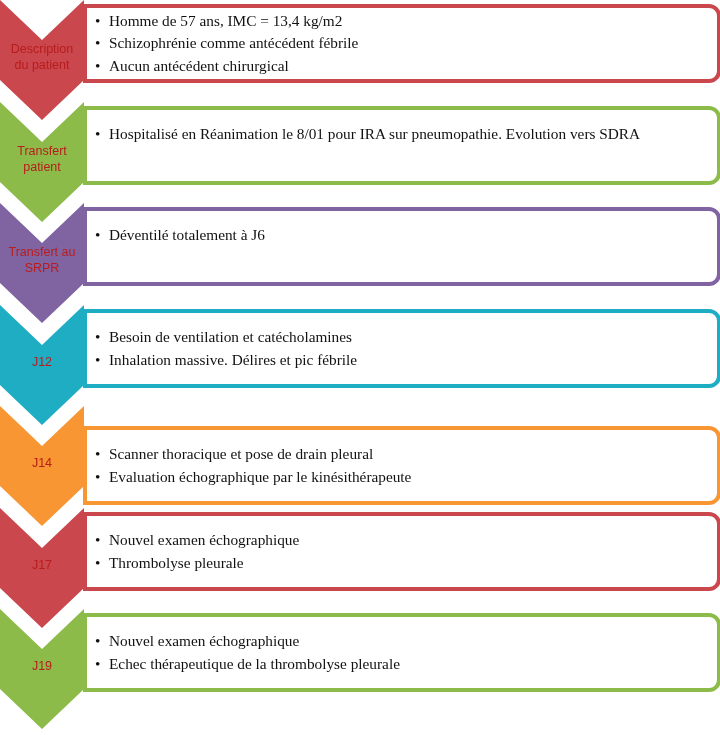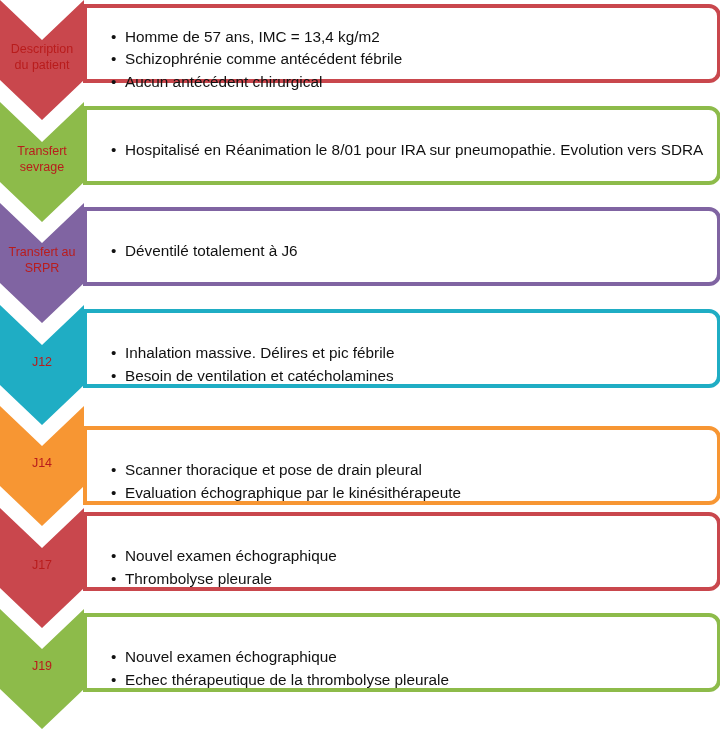--- a/index.html
+++ b/index.html
@@ -6,21 +6,21 @@
     body { width: 720px; height: 735px; position: relative; overflow: hidden;
            font-family: "Liberation Sans", "DejaVu Sans", sans-serif; }
     .step { position: absolute; left: 0; width: 720px; height: 122px; }
     .chevron { position: absolute; left: 0; top: 0; width: 84px; height: 122px; }
     .chevron svg { display: block; }
     .chev-label { position: absolute; left: 0; width: 84px; text-align: center;
                   color: #b91c1c; font-size: 12.5px; line-height: 16px; }
     .box { position: absolute; left: 83px; width: 630px; height: 71px;
            background: #ffffff; border-style: solid; border-width: 4px;
            border-radius: 0 12px 12px 0; box-sizing: content-box; }
-    .box ul { margin: 16px; padding: 0; list-style: none; position: absolute; left: 8px; }
+    .box ul { margin: 0; padding: 0; list-style: none; position: absolute; left: 8px; font-family: Liberation Serif, serif; }
     .box li { font-size: 15.3px; line-height: 22.5px; color: #111111; white-space: nowrap; }
     .box li .bullet { display: inline-block; width: 14px; }
   </style>
 </head>
 <body>
 
 <div id="timeline">
     <div class="step" style="top: 0px; z-index: 7;">
     <div class="chevron">
       <svg width="84" height="122" viewBox="0 0 84 122">
@@ -40,21 +40,21 @@
     </div>
   </div>
     <div class="step" style="top: 102px; z-index: 6;">
     <div class="chevron">
       <svg width="84" height="122" viewBox="0 0 84 122">
         <polygon class="chev-poly" points="0,0 42,40 84,0 84,80 42,120 0,80" fill="#8DBB4A"></polygon>
       </svg>
     </div>
     <div class="chev-label" style="top: 41px;">
         <div>Transfert</div>
-        <div>sevrage</div>
+        <div>patient</div>
       </div>
     <div class="box" style="top: 4px; border-color: rgb(141, 187, 74);">
       <ul style="top: 13px;">
           <li><span class="bullet">•</span><span>Hospitalisé en Réanimation le 8/01 pour IRA sur pneumopathie. Evolution vers SDRA</span></li>
         </ul>
     </div>
   </div>
     <div class="step" style="top: 203px; z-index: 5;">
     <div class="chevron">
       <svg width="84" height="122" viewBox="0 0 84 122">
@@ -75,22 +75,22 @@
     <div class="chevron">
       <svg width="84" height="122" viewBox="0 0 84 122">
         <polygon class="chev-poly" points="0,0 42,40 84,0 84,80 42,120 0,80" fill="#1FADC4"></polygon>
       </svg>
     </div>
     <div class="chev-label" style="top: 49px;">
         <div>J12</div>
       </div>
     <div class="box" style="top: 4px; border-color: rgb(31, 173, 196);">
       <ul style="top: 13px;">
+          <li><span class="bullet">•</span><span>Besoin de ventilation et catécholamines</span></li>
           <li><span class="bullet">•</span><span>Inhalation massive. Délires et pic fébrile</span></li>
-          <li><span class="bullet">•</span><span>Besoin de ventilation et catécholamines</span></li>
         </ul>
     </div>
   </div>
     <div class="step" style="top: 406px; z-index: 3;">
     <div class="chevron">
       <svg width="84" height="122" viewBox="0 0 84 122">
         <polygon class="chev-poly" points="0,0 42,40 84,0 84,80 42,120 0,80" fill="#F79633"></polygon>
       </svg>
     </div>
     <div class="chev-label" style="top: 49px;">

